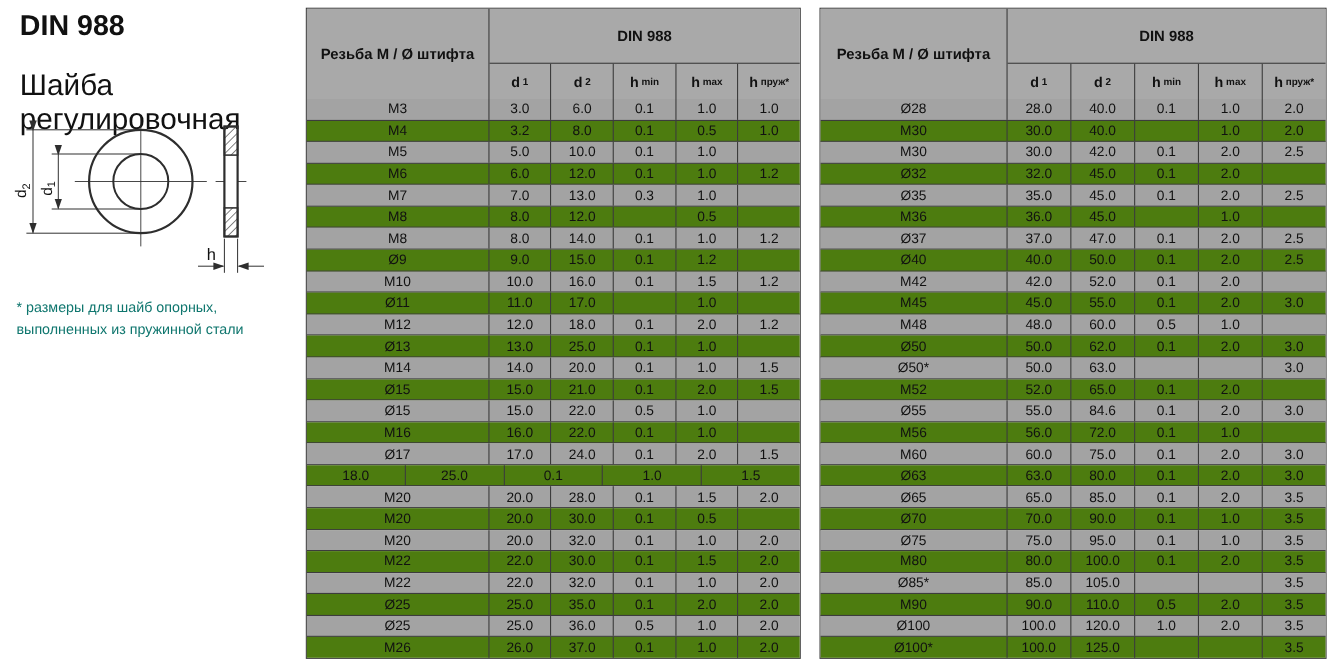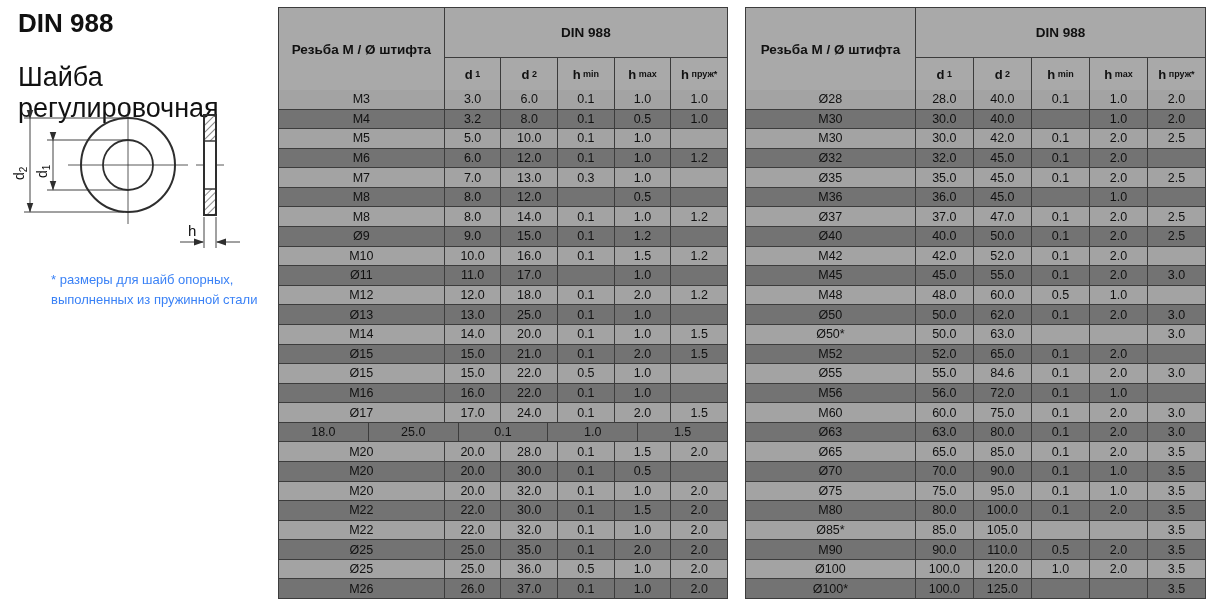--- a/index.html
+++ b/index.html
@@ -5,21 +5,21 @@
   * { margin:0; padding:0; box-sizing:border-box; }
   html,body { width:1212px; height:609px; background:#ffffff; overflow:hidden;
     font-family:"Liberation Sans","DejaVu Sans",sans-serif; color:#111; }
   .canvas { position:relative; width:1118px; height:609px; background:#fff; }
 
   
   .left-panel { position:absolute; left:0; top:0; width:275px; height:609px; }
   .page-title { position:absolute; left:18px; top:8px; font-size:26px; font-weight:bold; letter-spacing:0; }
   .page-subtitle { position:absolute; left:18px; top:62px; font-size:27px; font-weight:normal; }
   .drawing-box { position:absolute; left:10px; top:100px; width:255px; height:165px; }
-  .footnote { position:absolute; left:15px; top:270px; font-size:13px; line-height:20px; color:#3b82f6;margin-left:36px; }
+  .footnote { position:absolute; left:15px; top:270px; font-size:13px; line-height:20px; color:#0f766e; }
 
   
   .spec-table { position:absolute; top:7px; height:592px; display:flex; flex-direction:column;
     border:1px solid #3c3c3c; font-size:12.5px; }
   .spec-table.t0 { left:278px; width:450px; }
   .spec-table.t1 { left:745px; width:461px; }
 
   .thead { display:flex; height:82px; background:#a9a9a9; flex:none; }
   .corner-cell { width:37%; display:flex; align-items:center; justify-content:center;
     border-right:1px solid #3c3c3c; font-weight:bold; font-size:13.5px; text-align:center; }
@@ -30,21 +30,21 @@
   .subcell { flex:1; display:flex; align-items:center; justify-content:center;
     font-weight:bold; font-size:13px; border-right:1px solid #3c3c3c; }
   .subcell:last-child { border-right:none; }
   sub.hdr { font-size:9px; font-weight:bold; }
   sup.hdr { font-size:9px; font-weight:bold; }
 
   .tbody { flex:1; display:flex; flex-direction:column; }
   .trow { flex:1; display:flex; border-bottom:1px solid #3c3c3c; }
   .trow:last-child { border-bottom:none;text-align:center; }
   .trow.odd  { background:#a3a3a3; }
-  .trow.even { background:#737373; }
+  .trow.even { background:#4d7c0f; }
   .tcell { display:flex; align-items:center; justify-content:center; border-right:1px solid #3c3c3c; }
   .tcell.c0 { width:37%; }
   .tcell.cx { flex:1; }
   .tcell:last-child { border-right:none; }
 </style>
 </head>
 <body>
 
 <div class="canvas">
 

